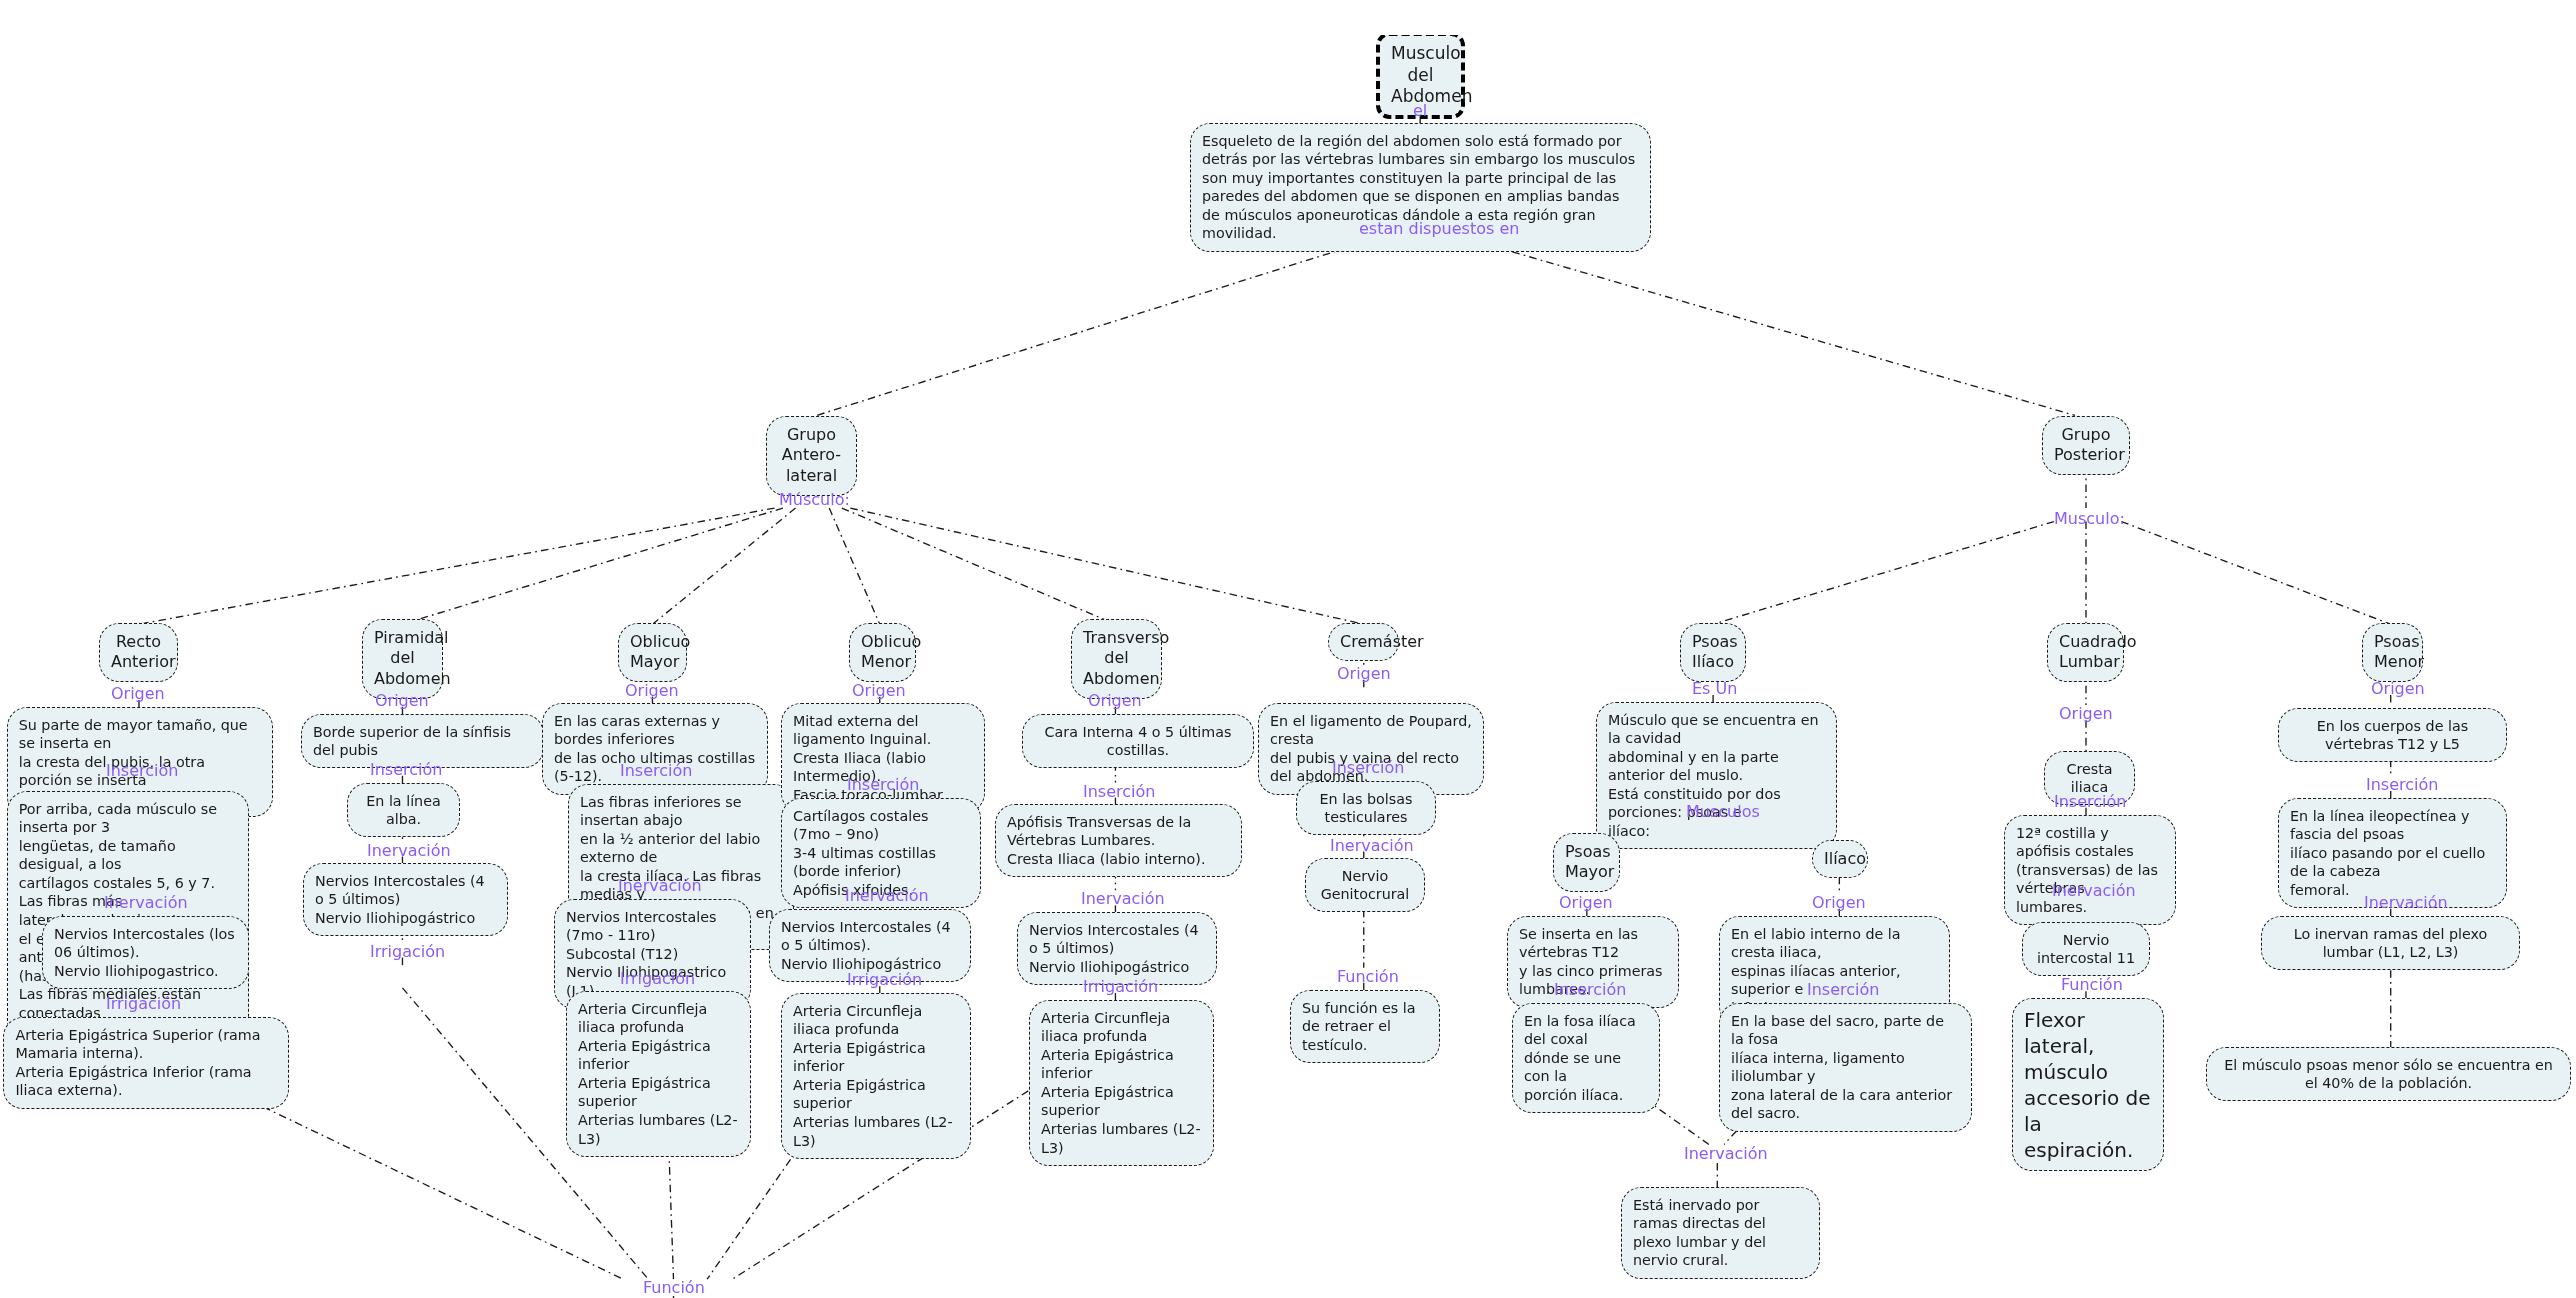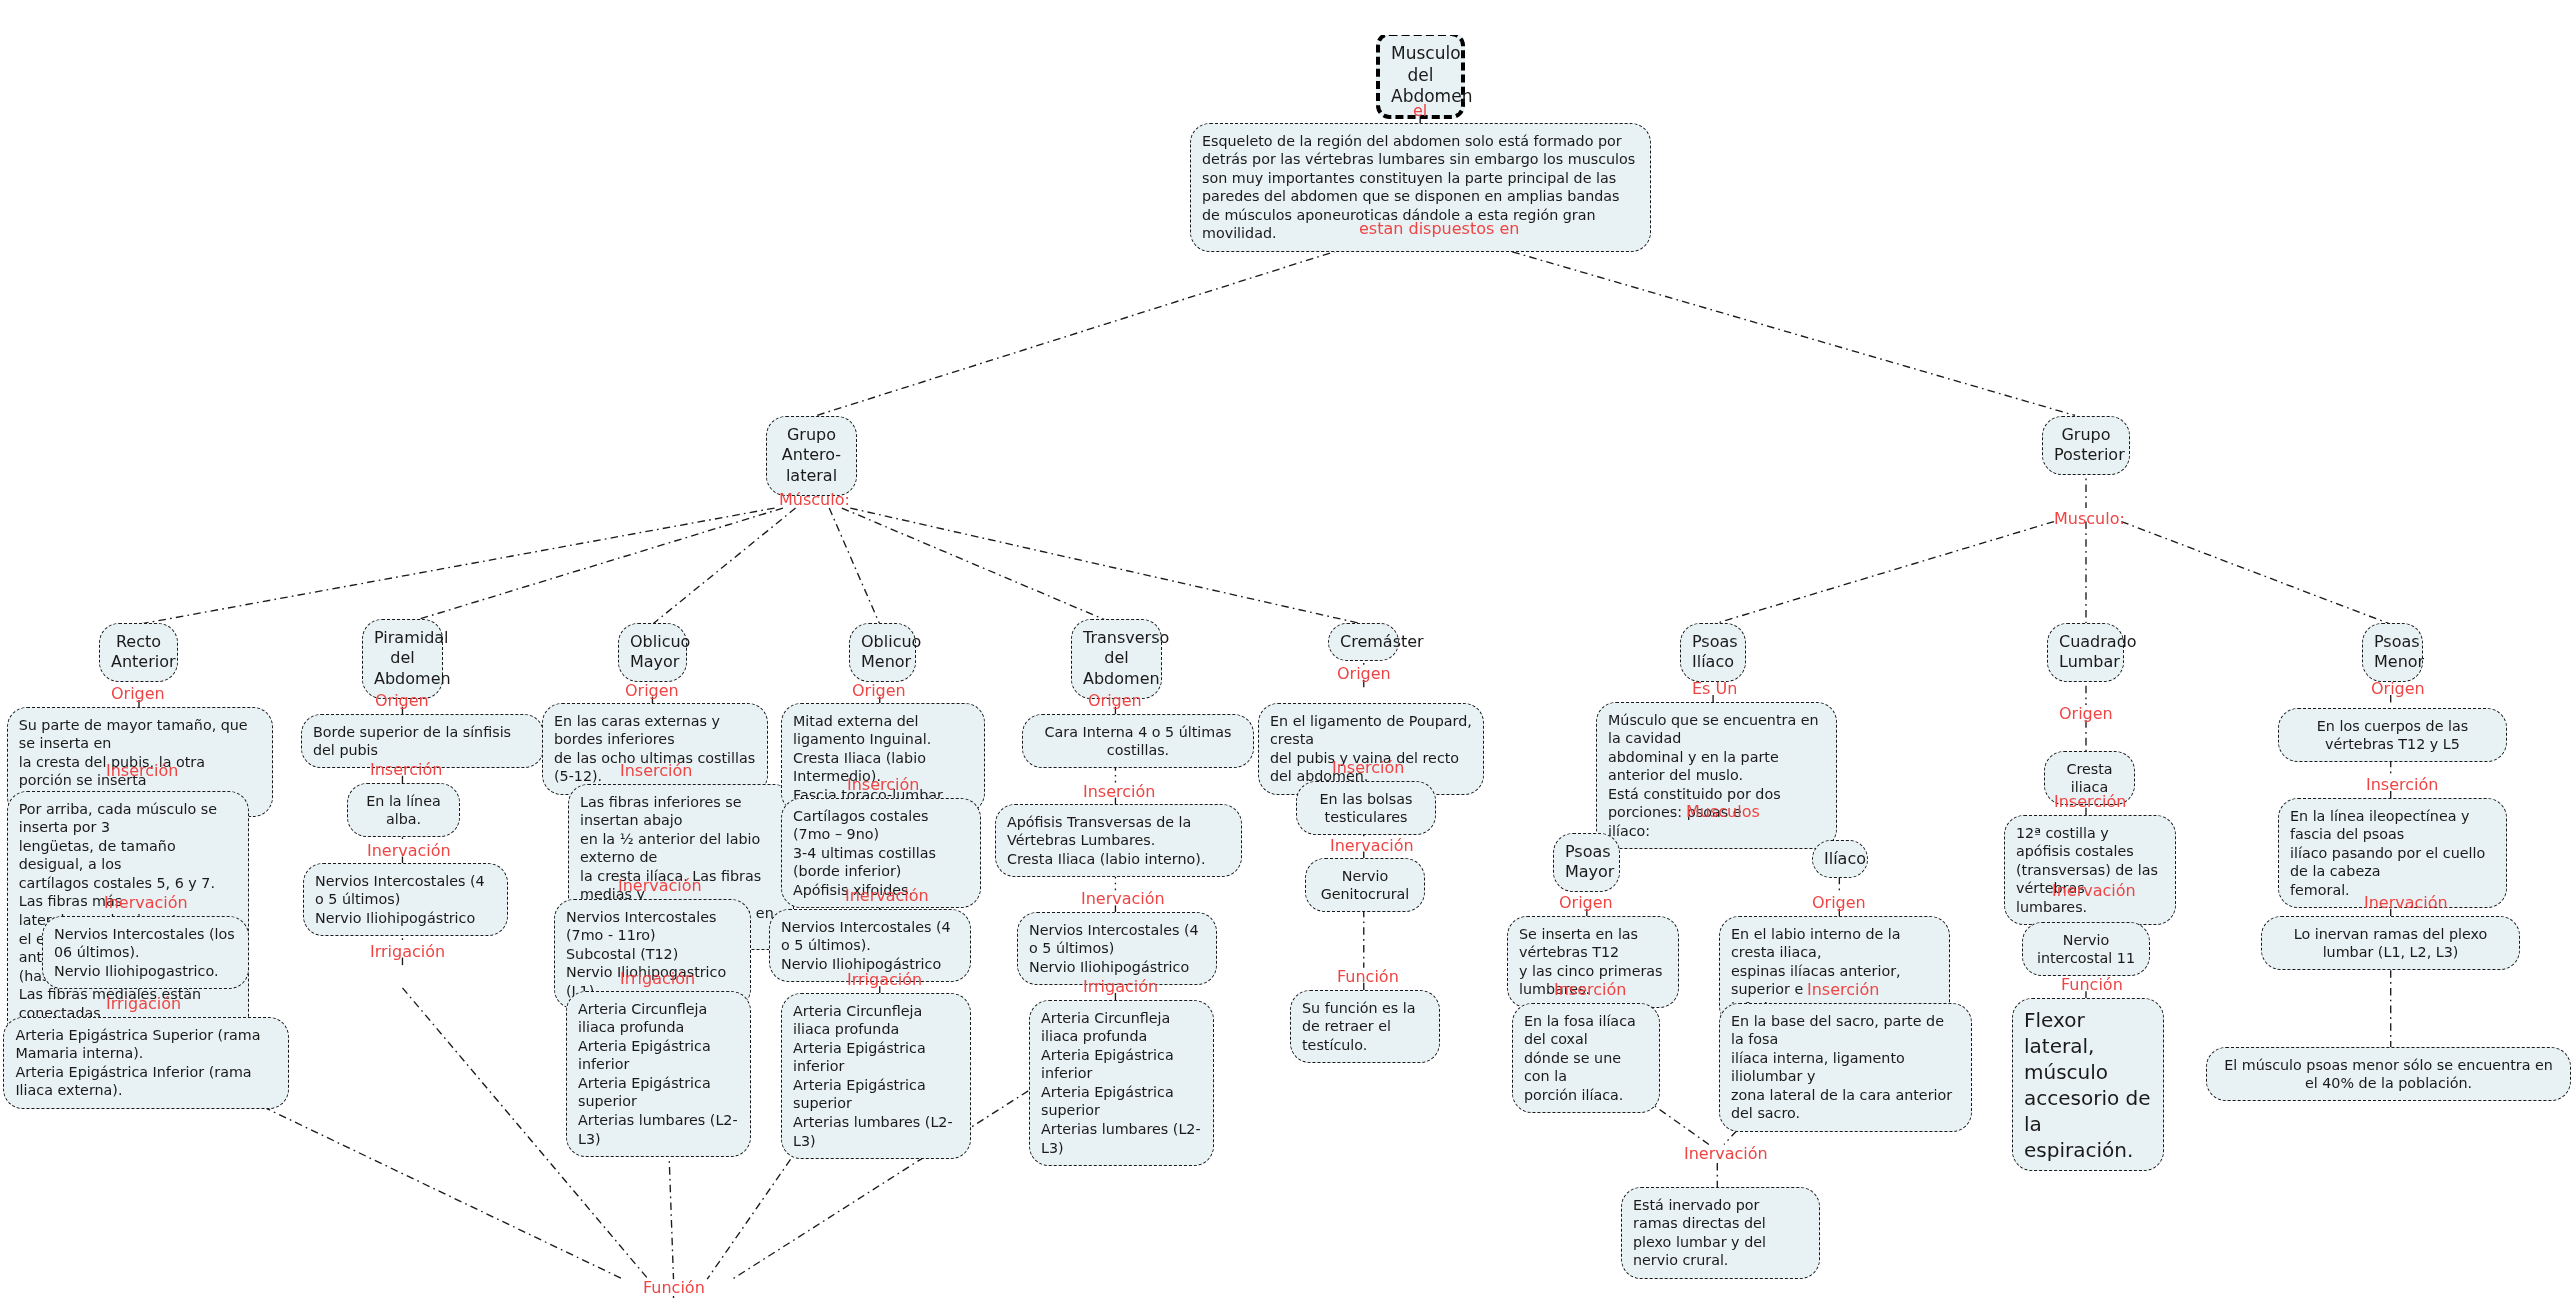--- a/index.html
+++ b/index.html
@@ -42,21 +42,21 @@
   .node.center { text-align: center; }
   .node.root {
     border: 4.2px dashed #000000;
     border-radius: 13.5px;
     font-size: 17px;
     text-align: center;
     line-height: 1.26;
   }
   .lbl {
     position: absolute;
-    color: #ef4444;
+    color: #8b5cf6;
     font-size: 16px;
     line-height: 1.2;
     white-space: nowrap;
     background: transparent;
   }
 </style>
 </head>
 <body>
 
 <div id="canvas">

